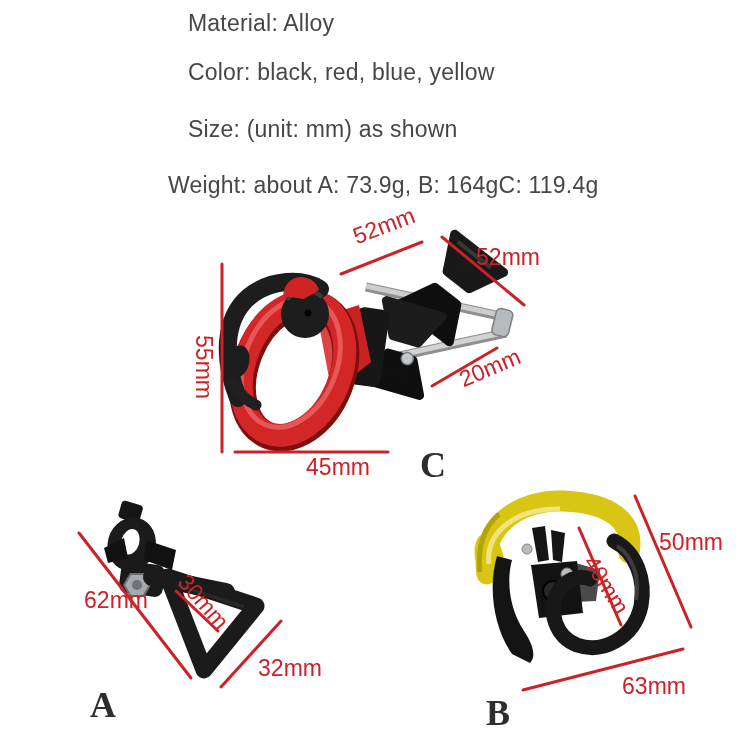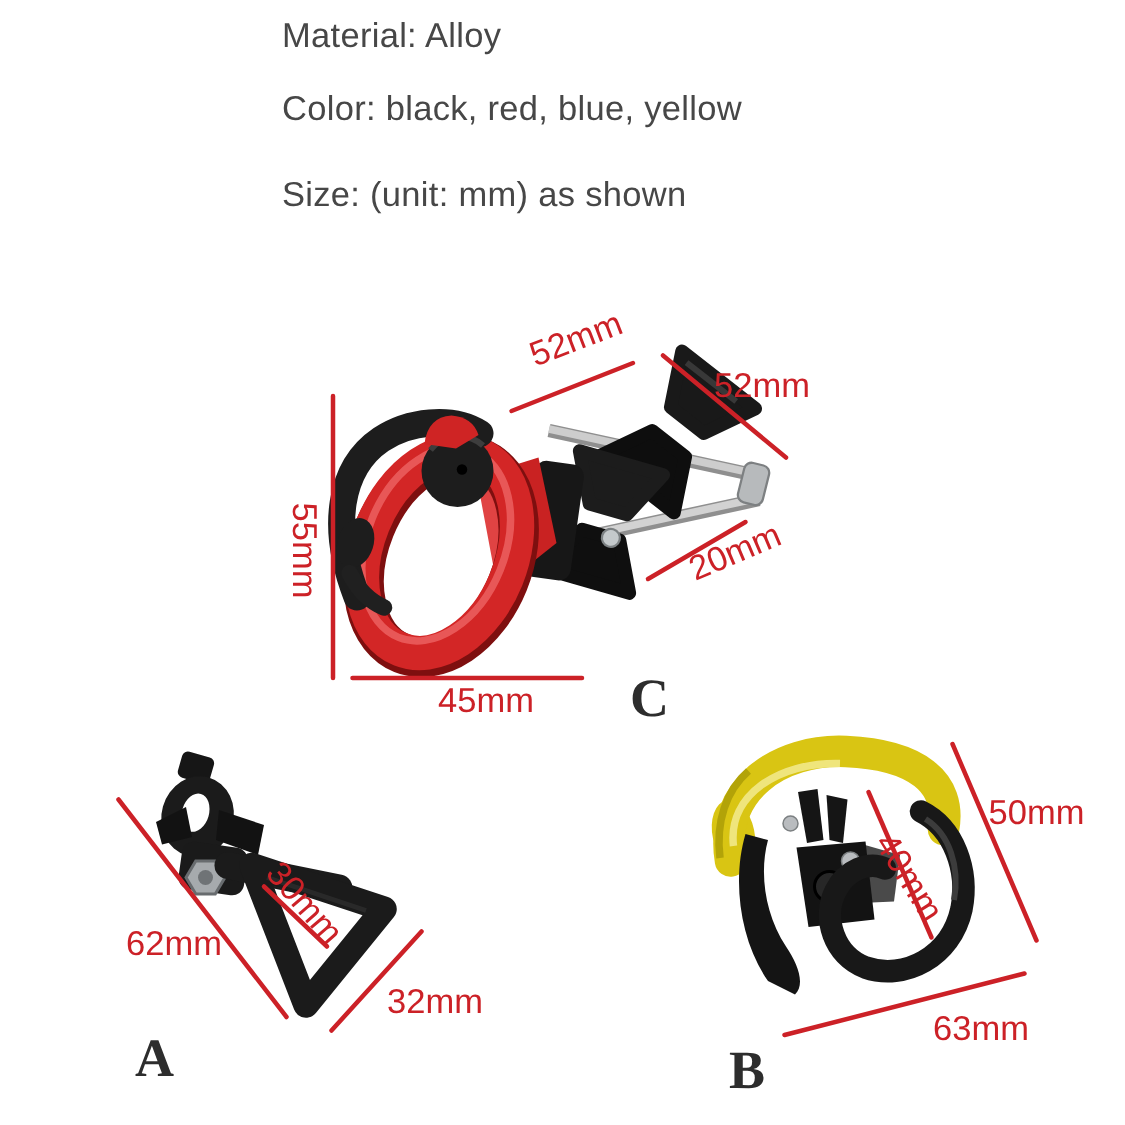--- a/index.html
+++ b/index.html
@@ -127,28 +127,29 @@
       <line x1="221" y1="687" x2="281" y2="621"></line>
       <line x1="579" y1="528" x2="621" y2="625"></line>
       <line x1="635" y1="496" x2="691" y2="627"></line>
       <line x1="523" y1="690" x2="683" y2="649"></line>
     </g>
   </svg>
 
   <p class="spec" style="left:188px; top:10px">Material: Alloy</p>
   <p class="spec" style="left:188px; top:59px">Color: black, red, blue, yellow</p>
   <p class="spec" style="left:188px; top:116px">Size: (unit: mm) as shown</p>
+  <p class="spec" style="left:168px; top:172px">Weight: about A: 73.9g, B: 164gC: 119.4g</p>
 
   <span class="dim" style="left:384px; top:226px; --rot:-21deg">52mm</span>
   <span class="dim" style="left:508px; top:257px">52mm</span>
   <span class="dim" style="left:203px; top:367px; --rot:90deg">55mm</span>
   <span class="dim" style="left:490px; top:368px; --rot:-23deg">20mm</span>
-  <span class="dim" style="left:324px; top:467px">45mm</span>
+  <span class="dim" style="left:338px; top:467px">45mm</span>
 
-  <span class="dim" style="left:116px; top:629px">62mm</span>
+  <span class="dim" style="left:116px; top:600px">62mm</span>
   <span class="dim" style="left:203px; top:602px; --rot:49deg">30mm</span>
   <span class="dim" style="left:290px; top:668px">32mm</span>
 
   <span class="dim" style="left:606px; top:585px; --rot:58deg">40mm</span>
   <span class="dim" style="left:691px; top:542px">50mm</span>
   <span class="dim" style="left:654px; top:686px">63mm</span>
 
   <span class="letter" style="left:433px; top:465px">C</span>
   <span class="letter" style="left:103px; top:705px">A</span>
   <span class="letter" style="left:498px; top:713px">B</span>

